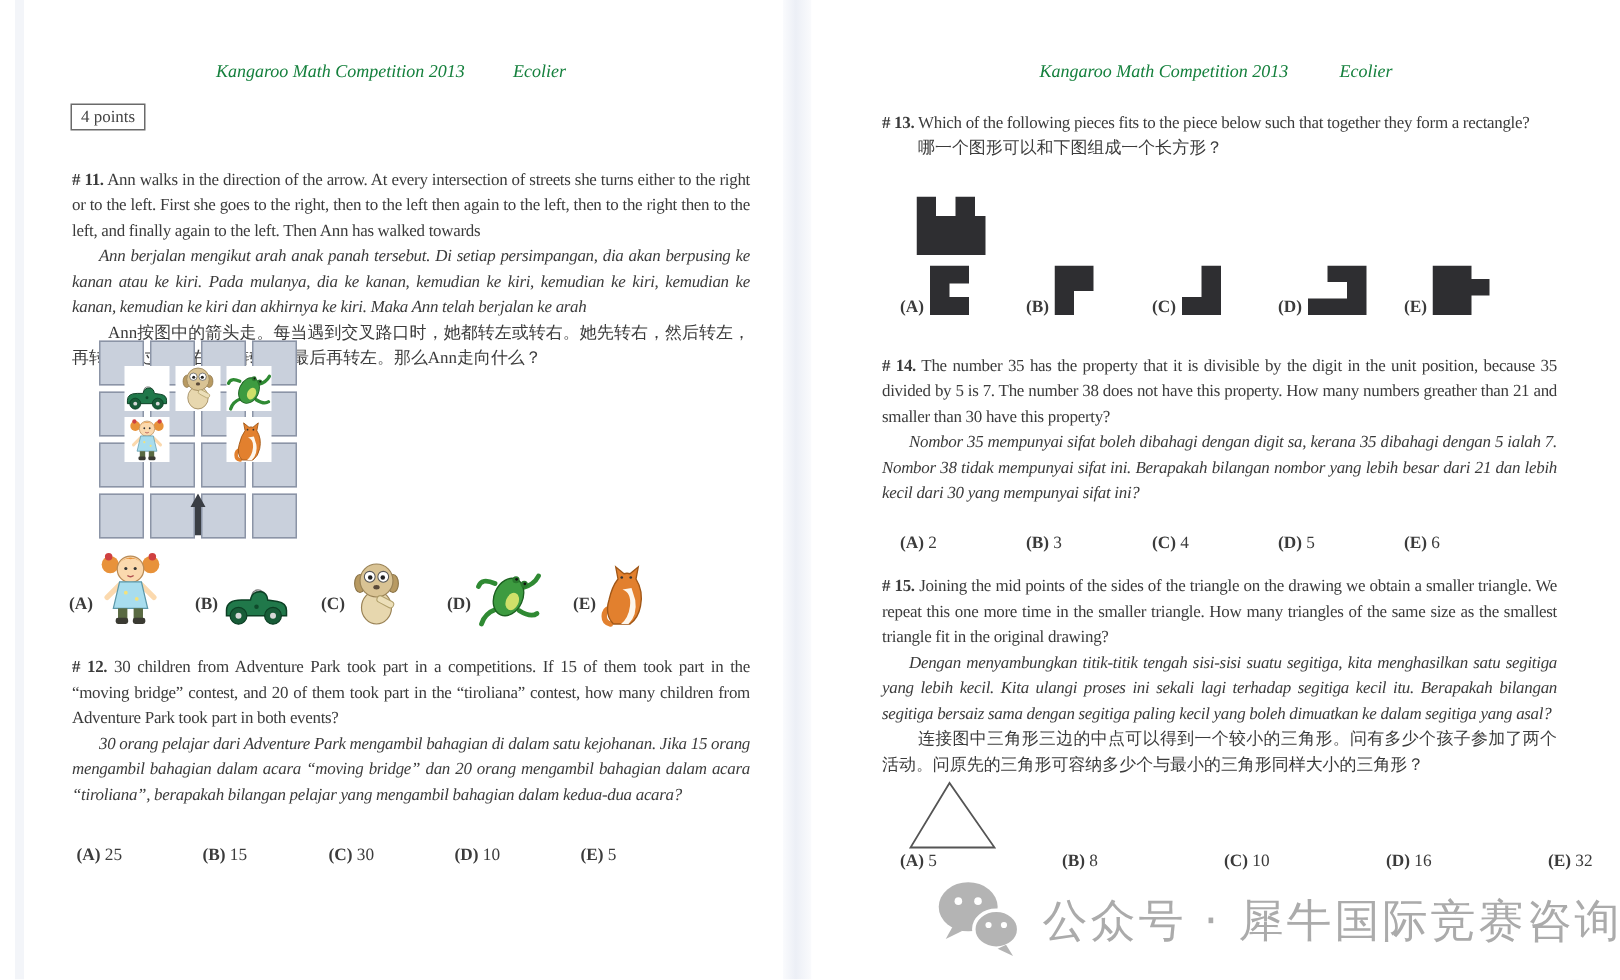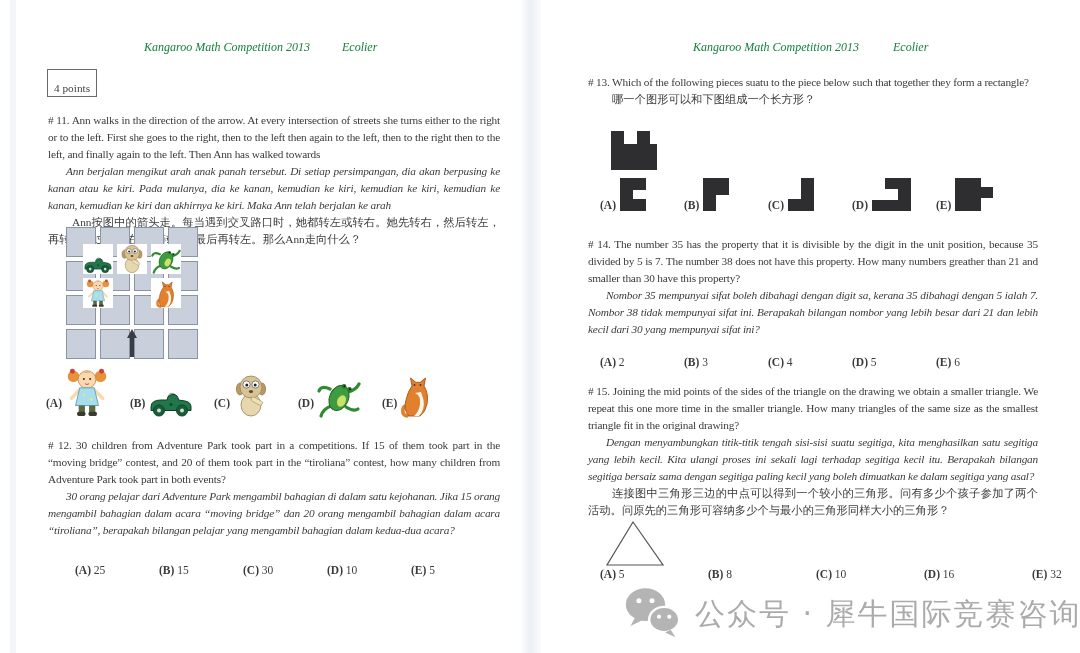--- a/index.html
+++ b/index.html
@@ -9,24 +9,24 @@
     overflow:hidden;
   }
   .edge-band{position:absolute;top:0;height:653px;background:#f3f5f9;}
   .gutter{position:absolute;left:522px;top:0;width:19px;height:653px;
     background:linear-gradient(90deg,#fafbfd,#eceff6 45%,#fafbfd);}
   .page{position:absolute;top:0;height:653px;background:#fff;}
   #left-page{left:18px;width:504px;}
   #right-page{left:541px;width:521px;}
 
   .pg-header{position:absolute;top:40px;font-style:italic;font-size:12px;color:#15803d;white-space:nowrap;}
-  .points-badge{position:absolute;border:1px solid #6a6a6a;padding:12px 6px 2px 6px;font-size:11.3px;color:#444;}
+  .points-badge{position:absolute;border:1px solid #6a6a6a;padding:2px 6px 2px 6px;font-size:11.3px;color:#444;}
 
   .qblock{position:absolute;width:452px;font-size:11.3px;line-height:17px;text-align:justify;letter-spacing:-0.2px;}
-  .qnum{font-weight:normal;}
+  .qnum{font-weight:bold;}
   .p-ms{font-style:italic;text-indent:18px;}
   .p-zh{text-indent:24px;letter-spacing:0;font-family:"Liberation Serif","DejaVu Sans",serif;}
 
   
   .street-grid{position:absolute;left:48px;top:227px;width:132px;height:132px;}
   .street-grid .cells{display:grid;grid-template-columns:repeat(4,30px);grid-template-rows:repeat(4,30px);gap:4px;}
   .street-grid .cell{background:#c9d0dc;border:1px solid #8b94a6;box-sizing:border-box;}
   .gi{position:absolute;width:30px;height:30px;display:flex;align-items:center;justify-content:center;background:#fff;}
   .gi svg{max-width:100%;max-height:100%;}
   .gi.arrow{width:12px;height:28px;background:transparent;}
@@ -253,35 +253,35 @@
           </svg>
         </span>
     </div>
   </div>
 
   <div class="qblock" style="left:30px;top:437px;">
     <div class="p-en"><span class="qnum"># 12.</span> <span>30 children from Adventure Park took part in a competitions. If 15 of them took part in the “moving bridge” contest, and 20 of them took part in the “tiroliana” contest, how many children from Adventure Park took part in both events?</span></div>
     <div class="p-ms">30 orang pelajar dari Adventure Park mengambil bahagian di dalam satu kejohanan. Jika 15 orang mengambil bahagian dalam acara “moving bridge” dan 20 orang mengambil bahagian dalam acara “tiroliana”, berapakah bilangan pelajar yang mengambil bahagian dalam kedua-dua acara?</div>
   </div>
 
-  <div class="opt-row" style="left:33px;top:564px;margin-left:24px;">
+  <div class="opt-row" style="left:33px;top:564px;">
     <span class="opt"><span class="lbl">(A)</span> <span>25</span></span>
     <span class="opt"><span class="lbl">(B)</span> <span>15</span></span>
     <span class="opt"><span class="lbl">(C)</span> <span>30</span></span>
     <span class="opt"><span class="lbl">(D)</span> <span>10</span></span>
     <span class="opt"><span class="lbl">(E)</span> <span>5</span></span>
   </div>
 </div>
 
 <div class="page" id="right-page">
   <div class="pg-header" style="left:152px;">Kangaroo Math Competition 2013</div>
   <div class="pg-header" style="left:352px;">Ecolier</div>
 
   <div class="qblock" style="left:47px;top:74px;width:450px;">
-    <div class="p-en"><span class="qnum"># 13.</span> <span>Which of the following pieces suatu to the piece below such that together they form a rectangle?</span></div>
+    <div class="p-en"><span class="qnum"># 13.</span> <span>Which of the following pieces fits to the piece below such that together they form a rectangle?</span></div>
     <div class="p-zh">哪一个图形可以和下图组成一个长方形？</div>
   </div>
 
   <div class="piece">
     <svg width="47" height="40" viewBox="0 0 47 40">
         <path d="M0,0 H13 V13 H26 V0 H39 V13 H46 V39 H0 Z" fill="#2e2e31"></path>
       </svg>
   </div>
 
   <div class="shape-row">

